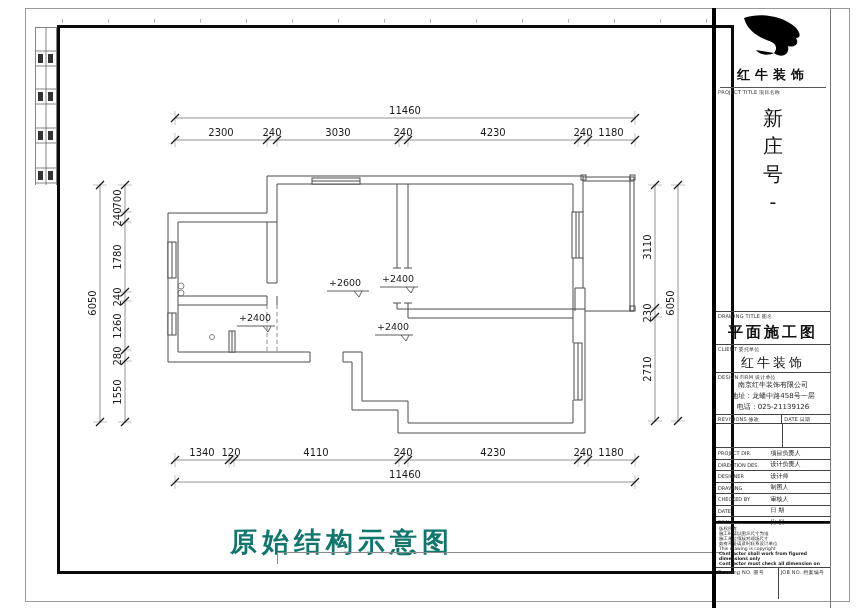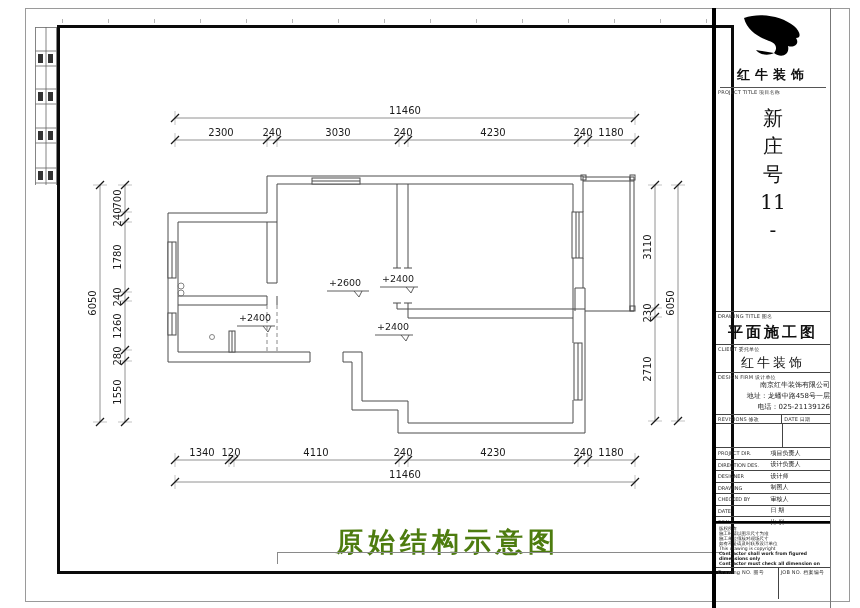--- a/index.html
+++ b/index.html
@@ -8,40 +8,40 @@
   .abs{position:absolute;}
   
   .sheet{left:25px;top:8px;width:823px;height:592px;border:1px solid #9a9a9a;}
   .ruler-ticks{left:62px;top:19px;width:660px;height:4px;
      background:repeating-linear-gradient(90deg,#b5b5b5 0 1px,transparent 1px 46px);}
   
   .frame{left:57px;top:25px;width:671px;height:543px;border:3px solid #0a0a0a;}
   
   .fold-strip{left:35px;top:27px;width:22px;height:158px;}
   
-  .caption{left:230px;top:524px;width:330px;text-align:right;
-     font-size:27px;font-weight:bold;letter-spacing:5px;color:#4d7c0f;}
+  .caption{left:230px;top:524px;width:330px;text-align:left;
+     font-size:27px;font-weight:bold;letter-spacing:5px;color:#0f766e;}
   .caption-rule{left:277px;top:552px;width:446px;height:11px;
      border-top:1px solid #8a8a8a;border-left:1px solid #8a8a8a;}
   
   .tblock{left:712px;top:8px;width:117px;height:600px;border-left:4px solid #000;}
   .tb-inner{position:absolute;left:0;top:0;right:2px;bottom:0;border-right:1px solid #777;}
   .tb-sec{position:absolute;left:0;right:0;box-sizing:border-box;}
   .tb-line-t{border-top:1px solid #444;}
   .lbl{font-size:5px;color:#333;padding:1px 2px;letter-spacing:.2px;white-space:nowrap;overflow:hidden;}
   .logo-box{top:6px;height:80px;text-align:center;}
   .brand{font-size:13px;font-weight:bold;letter-spacing:5px;margin-top:2px;}
   .brand-rule{border-bottom:1px solid #555;margin:3px 4px 0 4px;}
   .proj-name{top:96px;height:200px;text-align:center;
      font-family:"DejaVu Serif",serif;font-size:20px;line-height:28px;}
   .dtitle{top:312px;height:24px;text-align:center;font-size:15px;font-weight:bold;
      letter-spacing:3px;line-height:24px;}
   .client{top:344px;height:22px;text-align:center;font-size:13px;
      letter-spacing:3px;line-height:22px;}
-  .firm{top:372px;height:34px;text-align:right;font-size:7px;line-height:11px;color:#222;}
+  .firm{top:372px;height:34px;text-align:center;font-size:7px;line-height:11px;color:#222;}
   .rev-head{top:406px;height:9px;display:flex;}
   .rev-head .lbl{flex:1.4;}
   .rev-head .lbl+.lbl{flex:1;border-left:1px solid #444;}
   .rev-empty{top:415px;height:24px;border-top:1px solid #444;}
   .rev-empty .vdiv{position:absolute;left:58%;top:0;bottom:0;border-left:1px solid #444;}
   .rows{top:439px;}
   .p-row{height:10.5px;border-top:1px solid #444;display:flex;align-items:center;overflow:hidden;}
   .p-row .en{font-size:5px;color:#333;padding-left:2px;width:46%;white-space:nowrap;}
   .p-row .cn{font-size:6px;color:#111;white-space:nowrap;}
   .thick-div{top:513px;height:2px;background:#000;}
@@ -267,21 +267,20 @@
       </svg>
       <div class="brand">红牛装饰</div>
       <div class="brand-rule"></div>
       <div class="lbl" style="text-align:left;">PROJECT TITLE 项目名称</div>
     </div>
 
     <div class="tb-sec proj-name">
       <div>新</div>
       <div>庄</div>
       <div>号</div>
-      <div>11</div>
       <div>-</div>
     </div>
 
     <div class="tb-sec tb-line-t lbl" style="top:303px;">DRAWING TITLE 图名</div>
     <div class="tb-sec dtitle">平面施工图</div>
 
     <div class="tb-sec tb-line-t lbl" style="top:336px;">CLIENT 委托单位</div>
     <div class="tb-sec client">红牛装饰</div>
 
     <div class="tb-sec tb-line-t lbl" style="top:364px;">DESIGN FIRM 设计单位</div>

